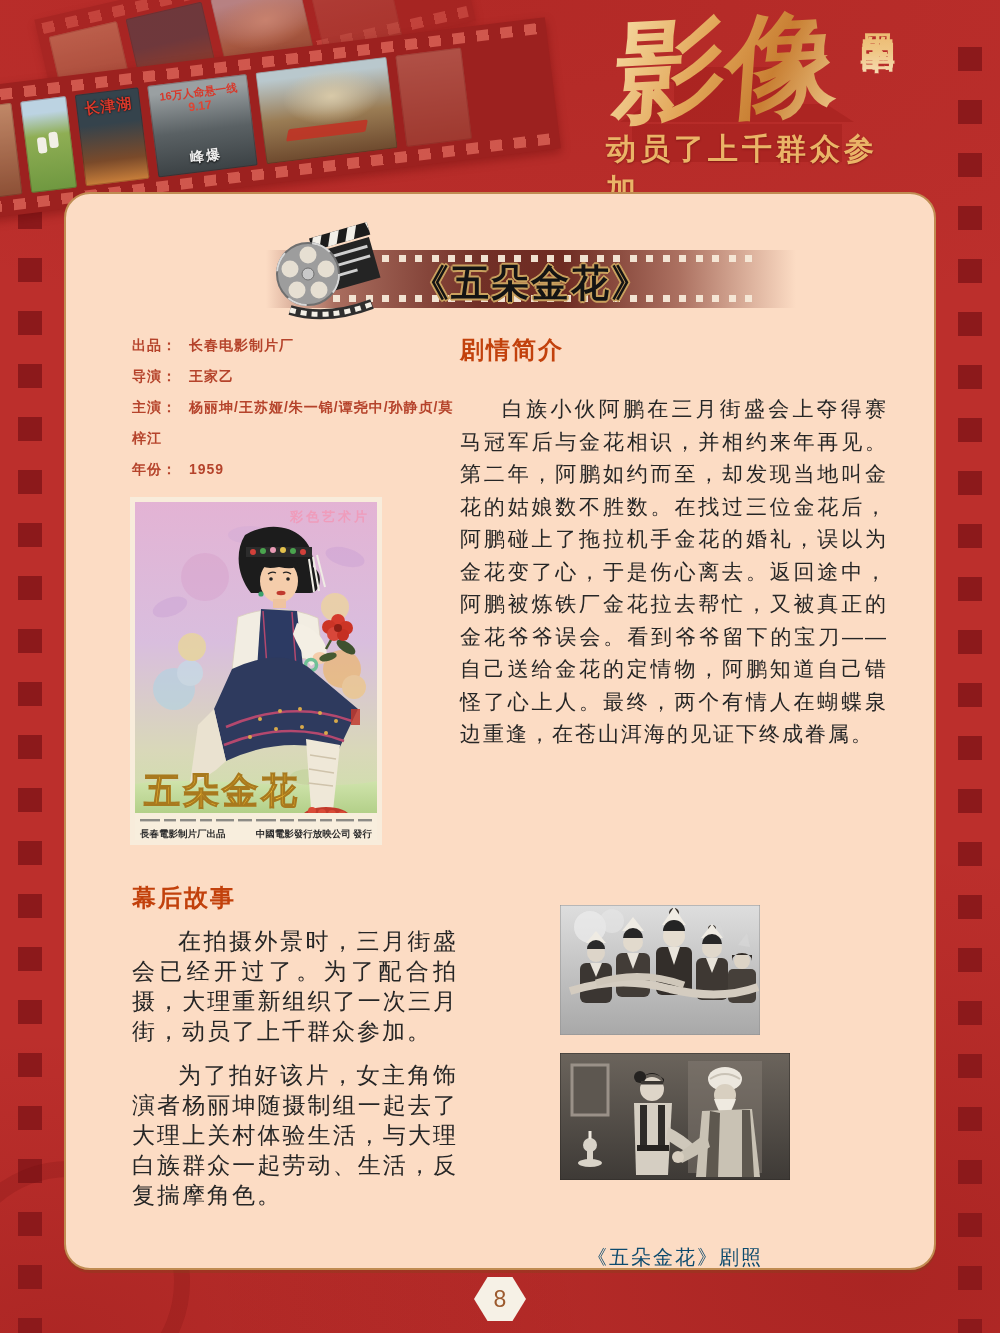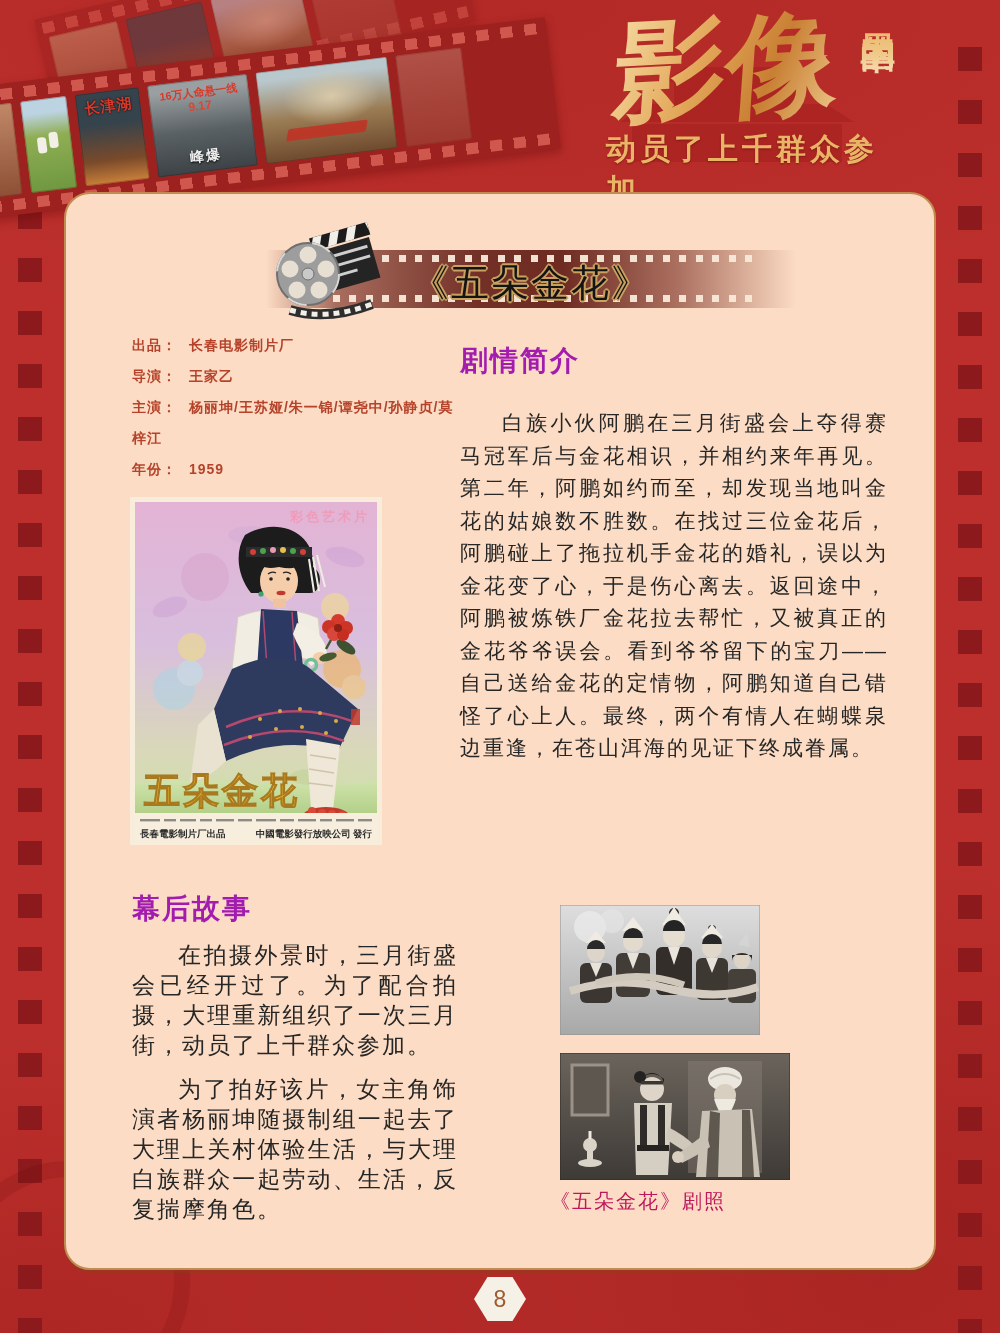--- a/index.html
+++ b/index.html
@@ -68,42 +68,42 @@
         background:#fcdcc4;border:2px solid #c08c52;border-radius:26px;
         box-shadow:0 3px 0 rgba(130,70,25,.35);}
   
   .banner{position:absolute;left:200px;top:56px;width:530px;height:58px;
         background:linear-gradient(90deg,rgba(140,62,50,0) 0%,rgba(146,78,66,.78) 13%,
           #723027 40%,#6e2b22 56%,rgba(152,86,72,.8) 78%,rgba(160,95,80,0) 100%);}
   .banner .dots{position:absolute;left:34px;right:34px;height:7px;opacity:.95;
         background:repeating-linear-gradient(90deg,#f7ead9 0 7px,transparent 7px 16.5px);}
   .banner .dots.t{top:5px}.banner .dots.b{bottom:6px}
   .banner-title{position:absolute;left:0;right:0;top:8px;text-align:center;
-        font-size:38px;font-weight:normal;color:#141414;letter-spacing:2px;
+        font-size:38px;font-weight:bold;color:#141414;letter-spacing:2px;
         text-shadow:-2px 0 0 #c9a05e,2px 0 0 #c9a05e,0 -2px 0 #c9a05e,0 2px 0 #c9a05e,
           -1px -1px 0 #c9a05e,1px 1px 0 #c9a05e,-1px 1px 0 #c9a05e,1px -1px 0 #c9a05e;}
   .clapper{position:absolute;left:206px;top:28px;}
   
   .credits{position:absolute;left:66px;top:136px;width:330px;
         font-size:14px;font-weight:bold;color:#b5432b;line-height:31px;letter-spacing:1px;}
   .credit-line .cl{margin-right:12px;}
   
   .poster{position:absolute;left:64px;top:303px;}
   
-  .sec-h{font-size:28px;font-weight:bold;color:#a21caf;letter-spacing:2px;margin:16px 0 12px;}
+  .sec-h{font-size:24px;font-weight:bold;color:#c2410c;letter-spacing:2px;margin:8px 0 12px;}
   .body-p{margin:0 0 14px;color:#262626;text-indent:2em;text-align:justify;}
   .behind{position:absolute;left:66px;top:680px;width:326px;}
   .behind .body-p{font-size:23px;line-height:30px;letter-spacing:2px;}
   .col-right{position:absolute;left:394px;top:132px;width:428px;}
   .col-right .body-p{font-size:21px;line-height:32.5px;letter-spacing:2px;margin-top:27px;}
   .still1{position:absolute;left:494px;top:711px;}
   .still2{position:absolute;left:494px;top:859px;}
-  .caption{position:absolute;left:484px;top:994px;width:250px;
+  .caption{position:absolute;left:484px;top:1050px;width:250px;text-align:center;
         font-family:"Liberation Serif","DejaVu Serif",serif;
-        font-size:20px;color:#be185d;letter-spacing:2px;}
+        font-size:20px;color:#0c4a6e;letter-spacing:2px;}
   
   .page-num{position:absolute;left:474px;top:1277px;width:52px;height:44px;
         background:#f6f1e6;display:flex;align-items:center;justify-content:center;
         clip-path:polygon(26% 0,74% 0,100% 50%,74% 100%,26% 100%,0 50%);
         font-size:23px;color:#9c5a2e;}
 </style>
 </head>
 <body>
 
 <div class="page">

